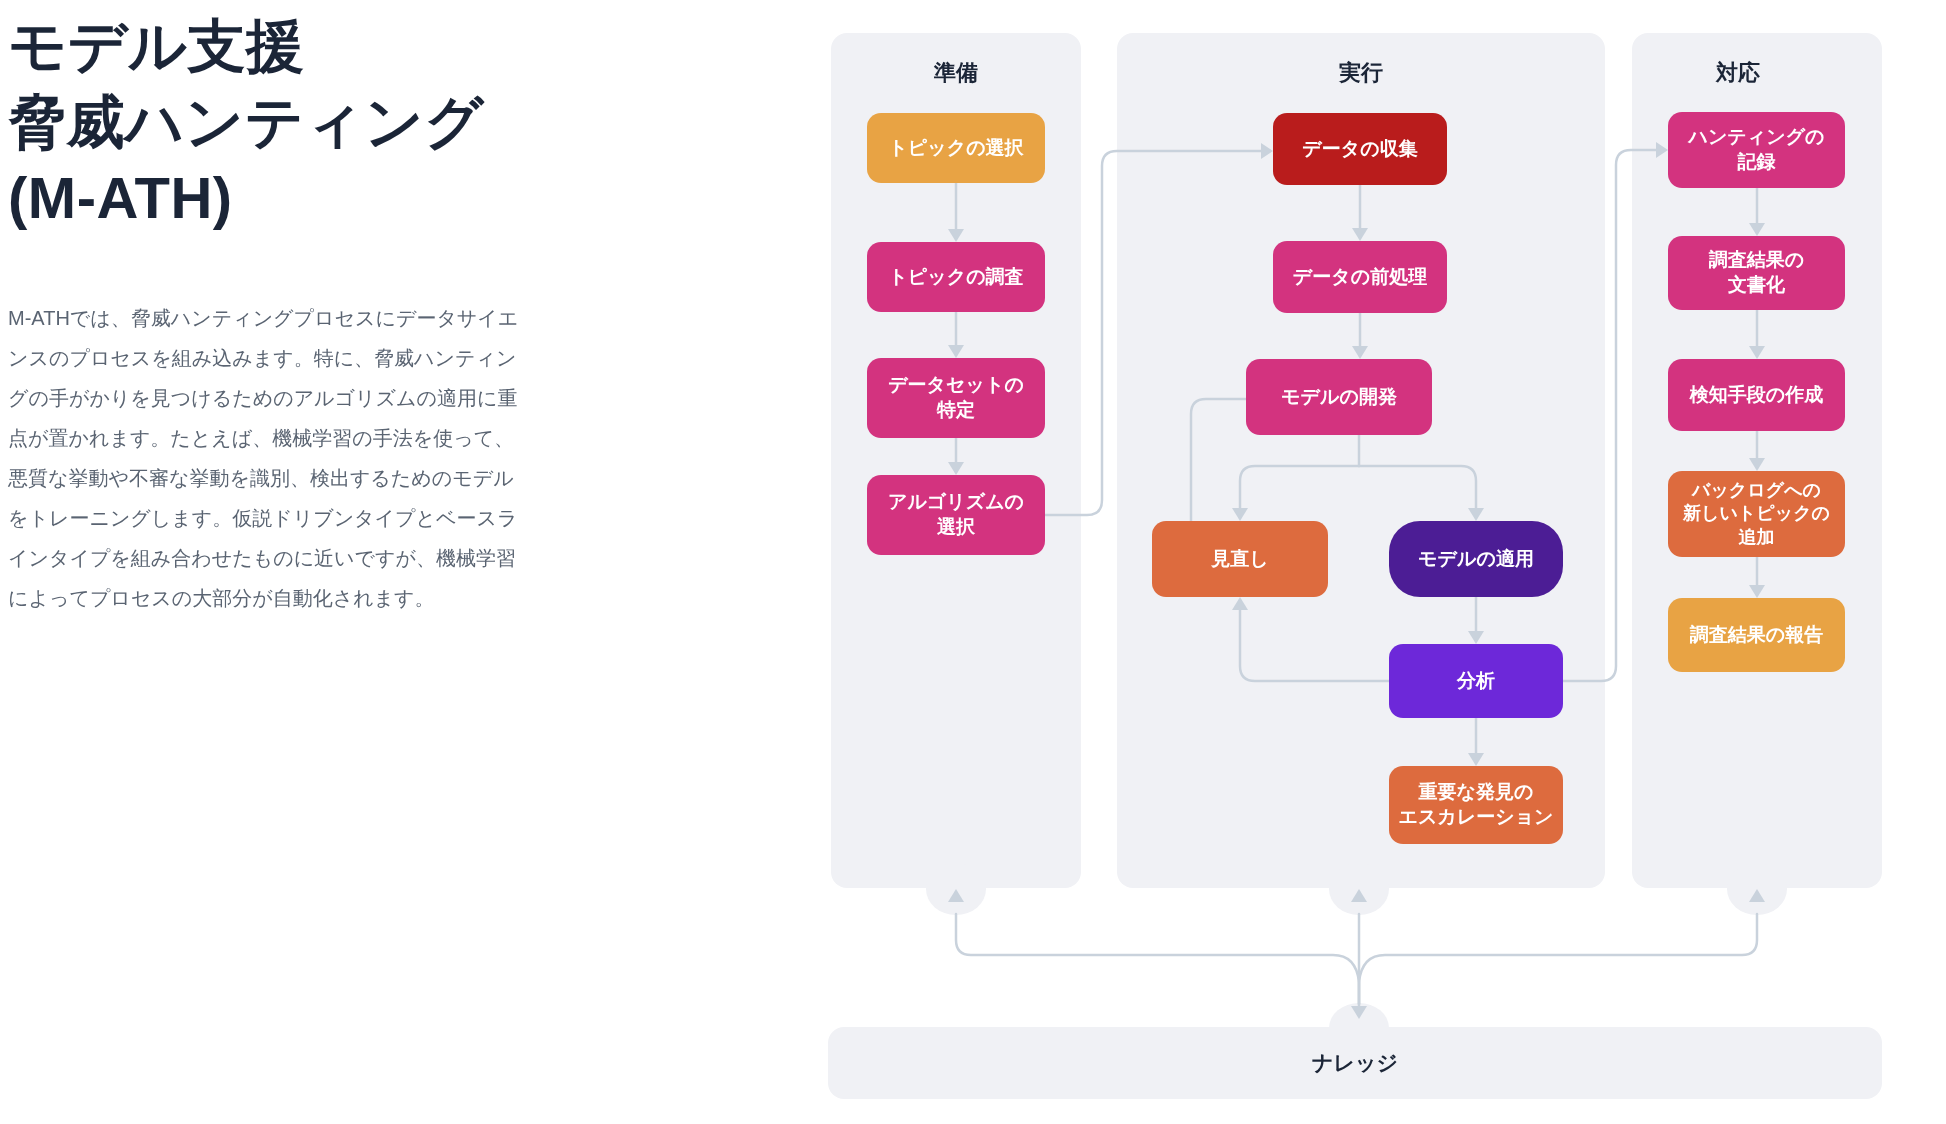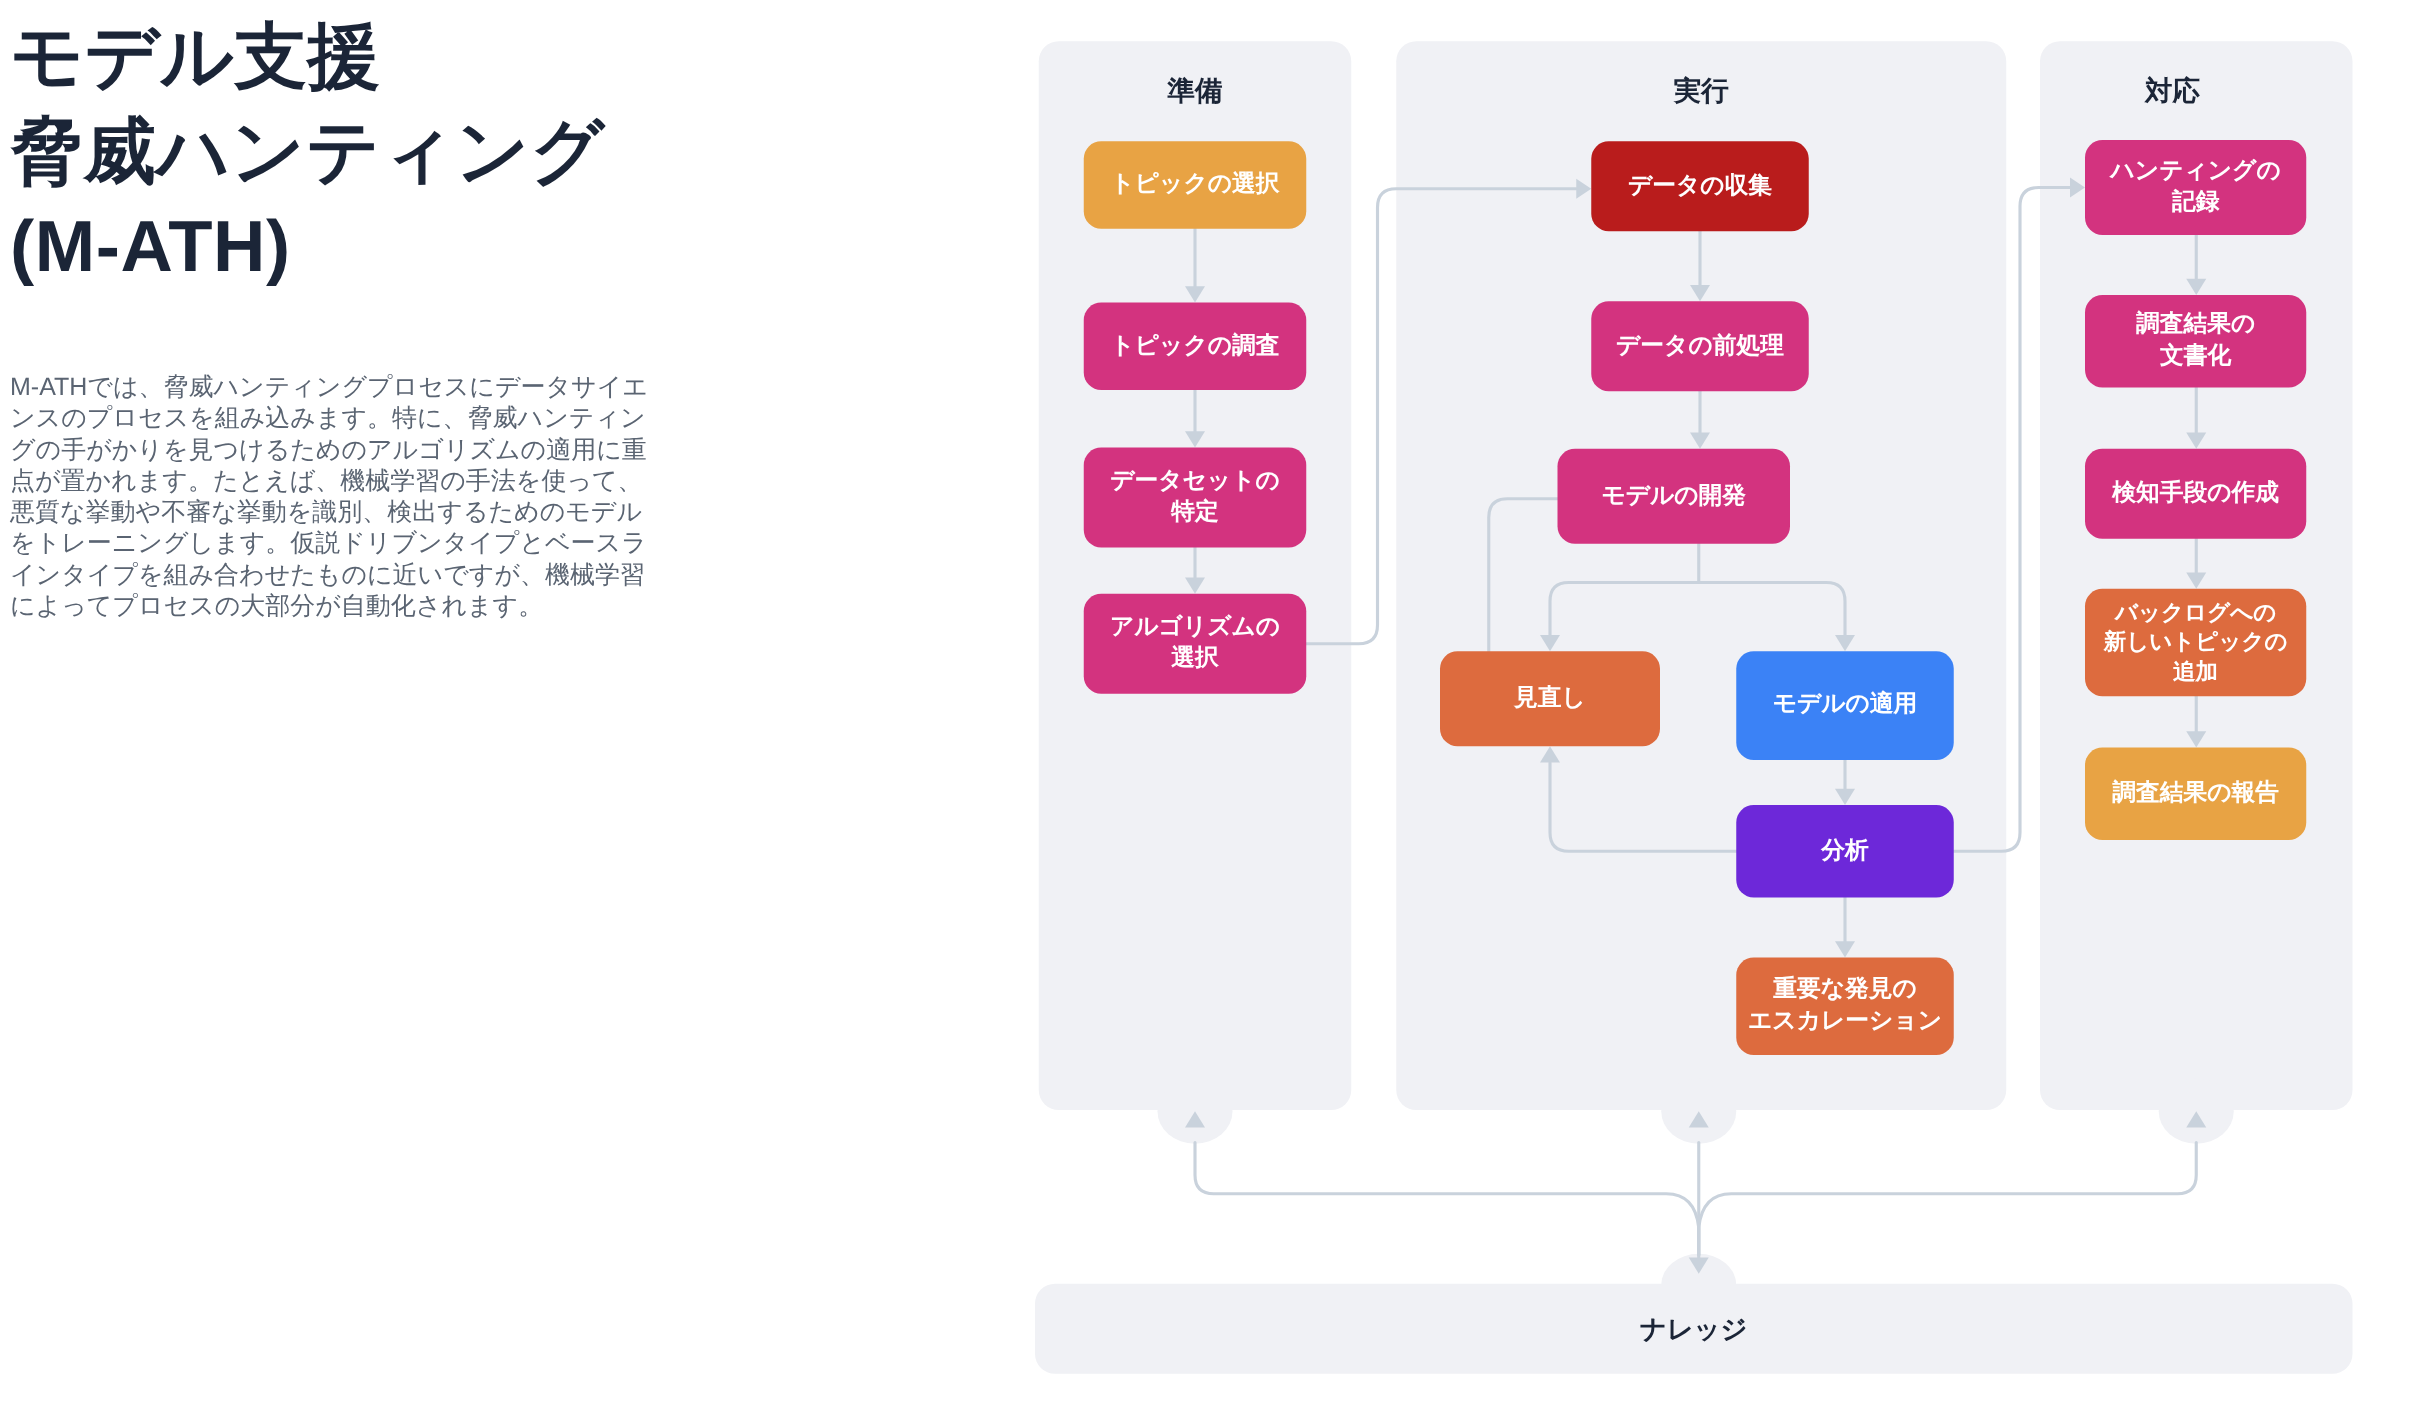--- a/index.html
+++ b/index.html
@@ -8,21 +8,21 @@
   .stage { position: relative; width: 1946px; height: 1124px; }
 
   
   .intro-title {
     position: absolute; left: 8px; top: 8px; width: 560px;
     font-size: 58px; line-height: 76px; font-weight: 800;
     color: var(--heading_text); white-space: pre-line; letter-spacing: 0.5px;
   }
   .intro-desc {
     position: absolute; left: 8px; top: 298px; width: 524px;
-    font-size: 20px; line-height: 25px; color: var(--body_text);
+    font-size: 20px; line-height: 40px; color: var(--body_text);
   }
 
   
   .panel { position: absolute; top: 33px; height: 855px; background: var(--panel_bg);
     border-radius: 16px; z-index: 1; }
   .panel-1 { left: 831px; width: 250px; }
   .panel-2 { left: 1117px; width: 488px; }
   .panel-3 { left: 1632px; width: 250px; }
 
   .col-header { position: absolute; top: 58px; z-index: 3; text-align: center;
@@ -130,21 +130,21 @@
   <div class="node" style="left: 867px; top: 242px; width: 178px; height: 70px; background: rgb(211, 51, 127);">トピックの調査</div>
   <div class="node" style="left: 867px; top: 358px; width: 178px; height: 80px; background: rgb(211, 51, 127);">データセットの
 特定</div>
   <div class="node" style="left: 867px; top: 475px; width: 178px; height: 80px; background: rgb(211, 51, 127);">アルゴリズムの
 選択</div>
 
   <div class="node" style="left: 1273px; top: 113px; width: 174px; height: 72px; background: #b91c1c;">データの収集</div>
   <div class="node" style="left: 1273px; top: 241px; width: 174px; height: 72px; background: rgb(211, 51, 127);">データの前処理</div>
   <div class="node" style="left: 1246px; top: 359px; width: 186px; height: 76px; background: rgb(211, 51, 127);">モデルの開発</div>
   <div class="node" style="left: 1152px; top: 521px; width: 176px; height: 76px; background: rgb(221, 107, 62);">見直し</div>
-  <div class="node" style="left: 1389px; top: 521px; width: 174px; height: 87px; background: #3b82f6;">モデルの適用</div>
+  <div class="node" style="left: 1389px; top: 521px; width: 174px; height: 76px; background: #4c1d95; border-radius: 31px;">モデルの適用</div>
   <div class="node" style="left: 1389px; top: 644px; width: 174px; height: 74px; background: #6d28d9;">分析</div>
   <div class="node" style="left: 1389px; top: 766px; width: 174px; height: 78px; background: rgb(221, 107, 62);">重要な発見の
 エスカレーション</div>
 
   <div class="node" style="left: 1668px; top: 112px; width: 177px; height: 76px; background: rgb(211, 51, 127);">ハンティングの
 記録</div>
   <div class="node" style="left: 1668px; top: 236px; width: 177px; height: 74px; background: rgb(211, 51, 127);">調査結果の
 文書化</div>
   <div class="node" style="left: 1668px; top: 359px; width: 177px; height: 72px; background: rgb(211, 51, 127);">検知手段の作成</div>
   <div class="node" style="left: 1668px; top: 471px; width: 177px; height: 86px; font-size: 18px; background: rgb(221, 107, 62);">バックログへの

